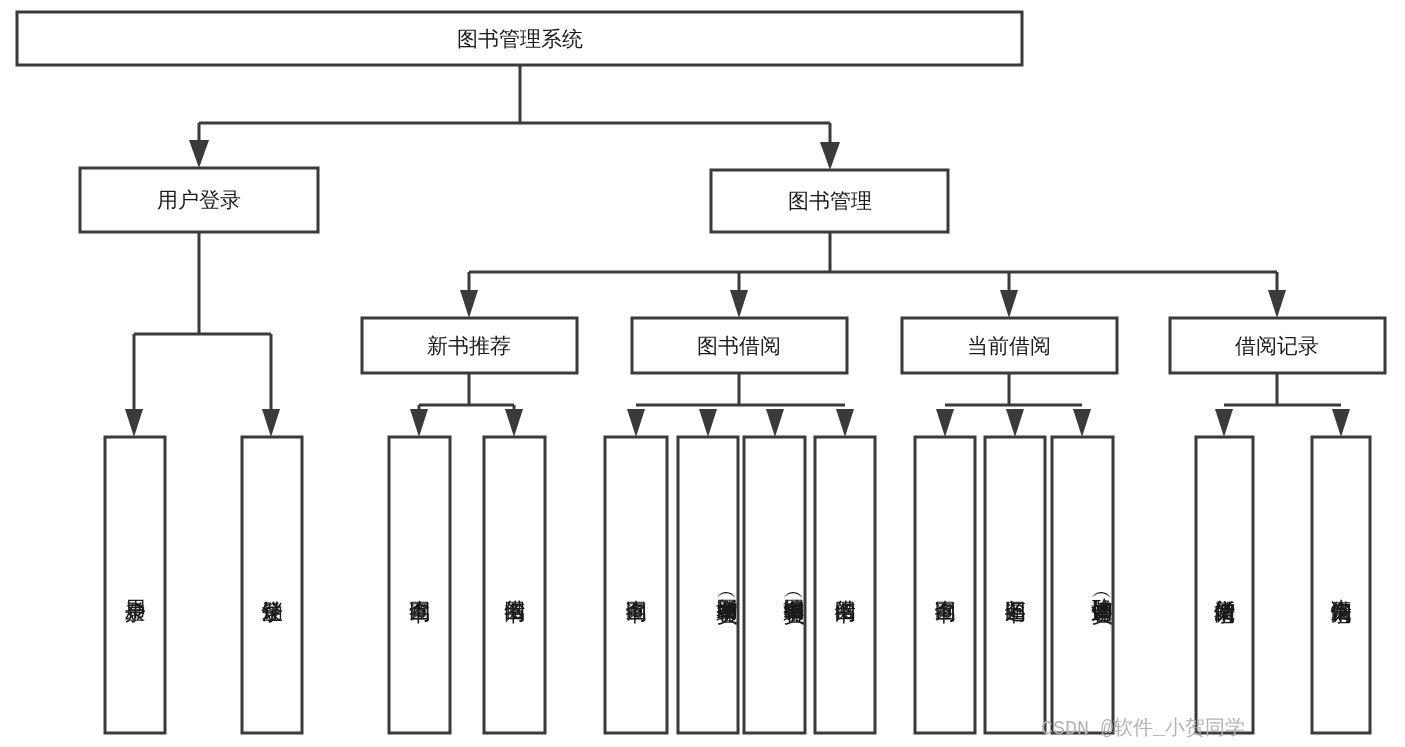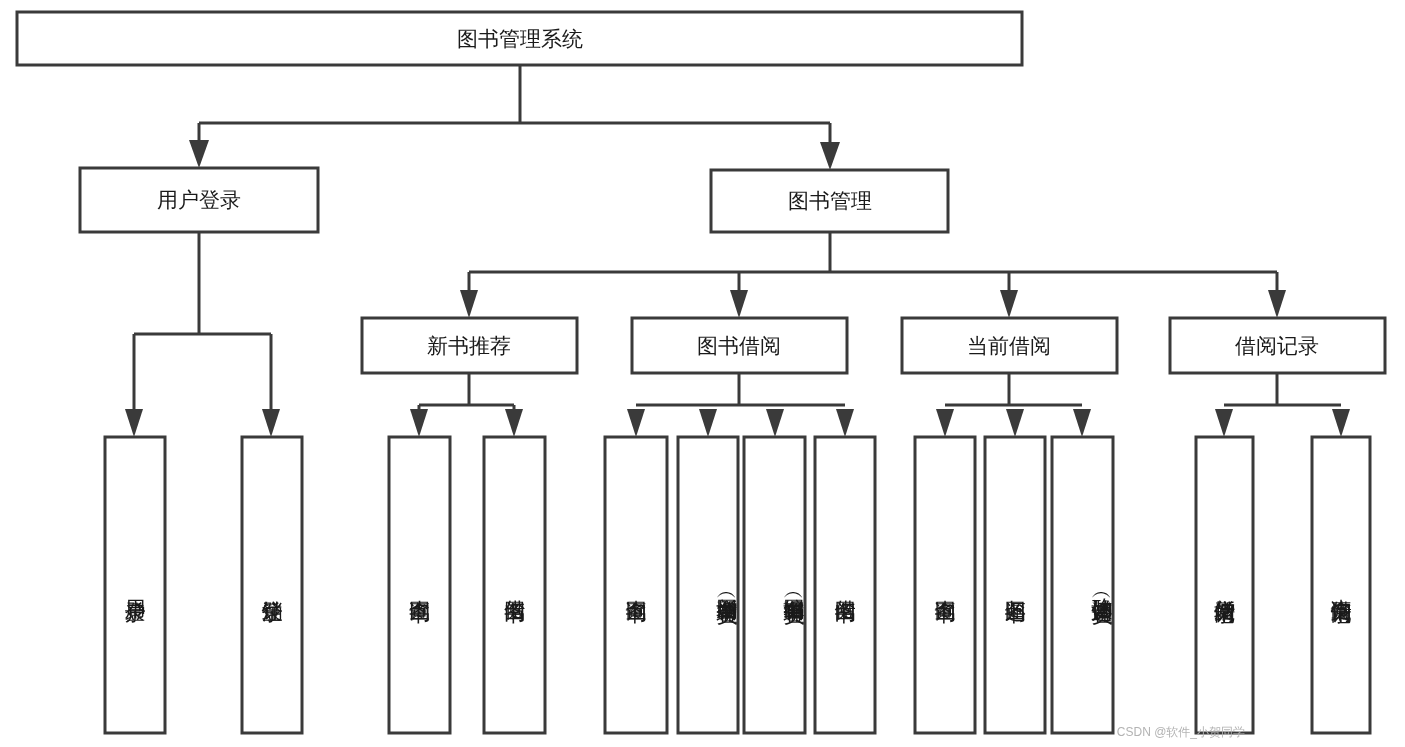--- a/index.html
+++ b/index.html
@@ -57,22 +57,22 @@
     line-height: 1.08;
     letter-spacing: 1px;
     white-space: nowrap;
     text-align: center;
     user-select: none;
   }
   .watermark {
     position: absolute;
     right: 12px;
     bottom: 6px;
-    font-family: Liberation Sans, sans-serif;
-    font-size: 12px;
+    font-family: Liberation Mono, monospace;
+    font-size: 20px;
     color: #b3b3b3;
     white-space: nowrap;
     user-select: none;
   }
 </style>
 </head>
 <body>
 
 <div id="diagram-root">
 

